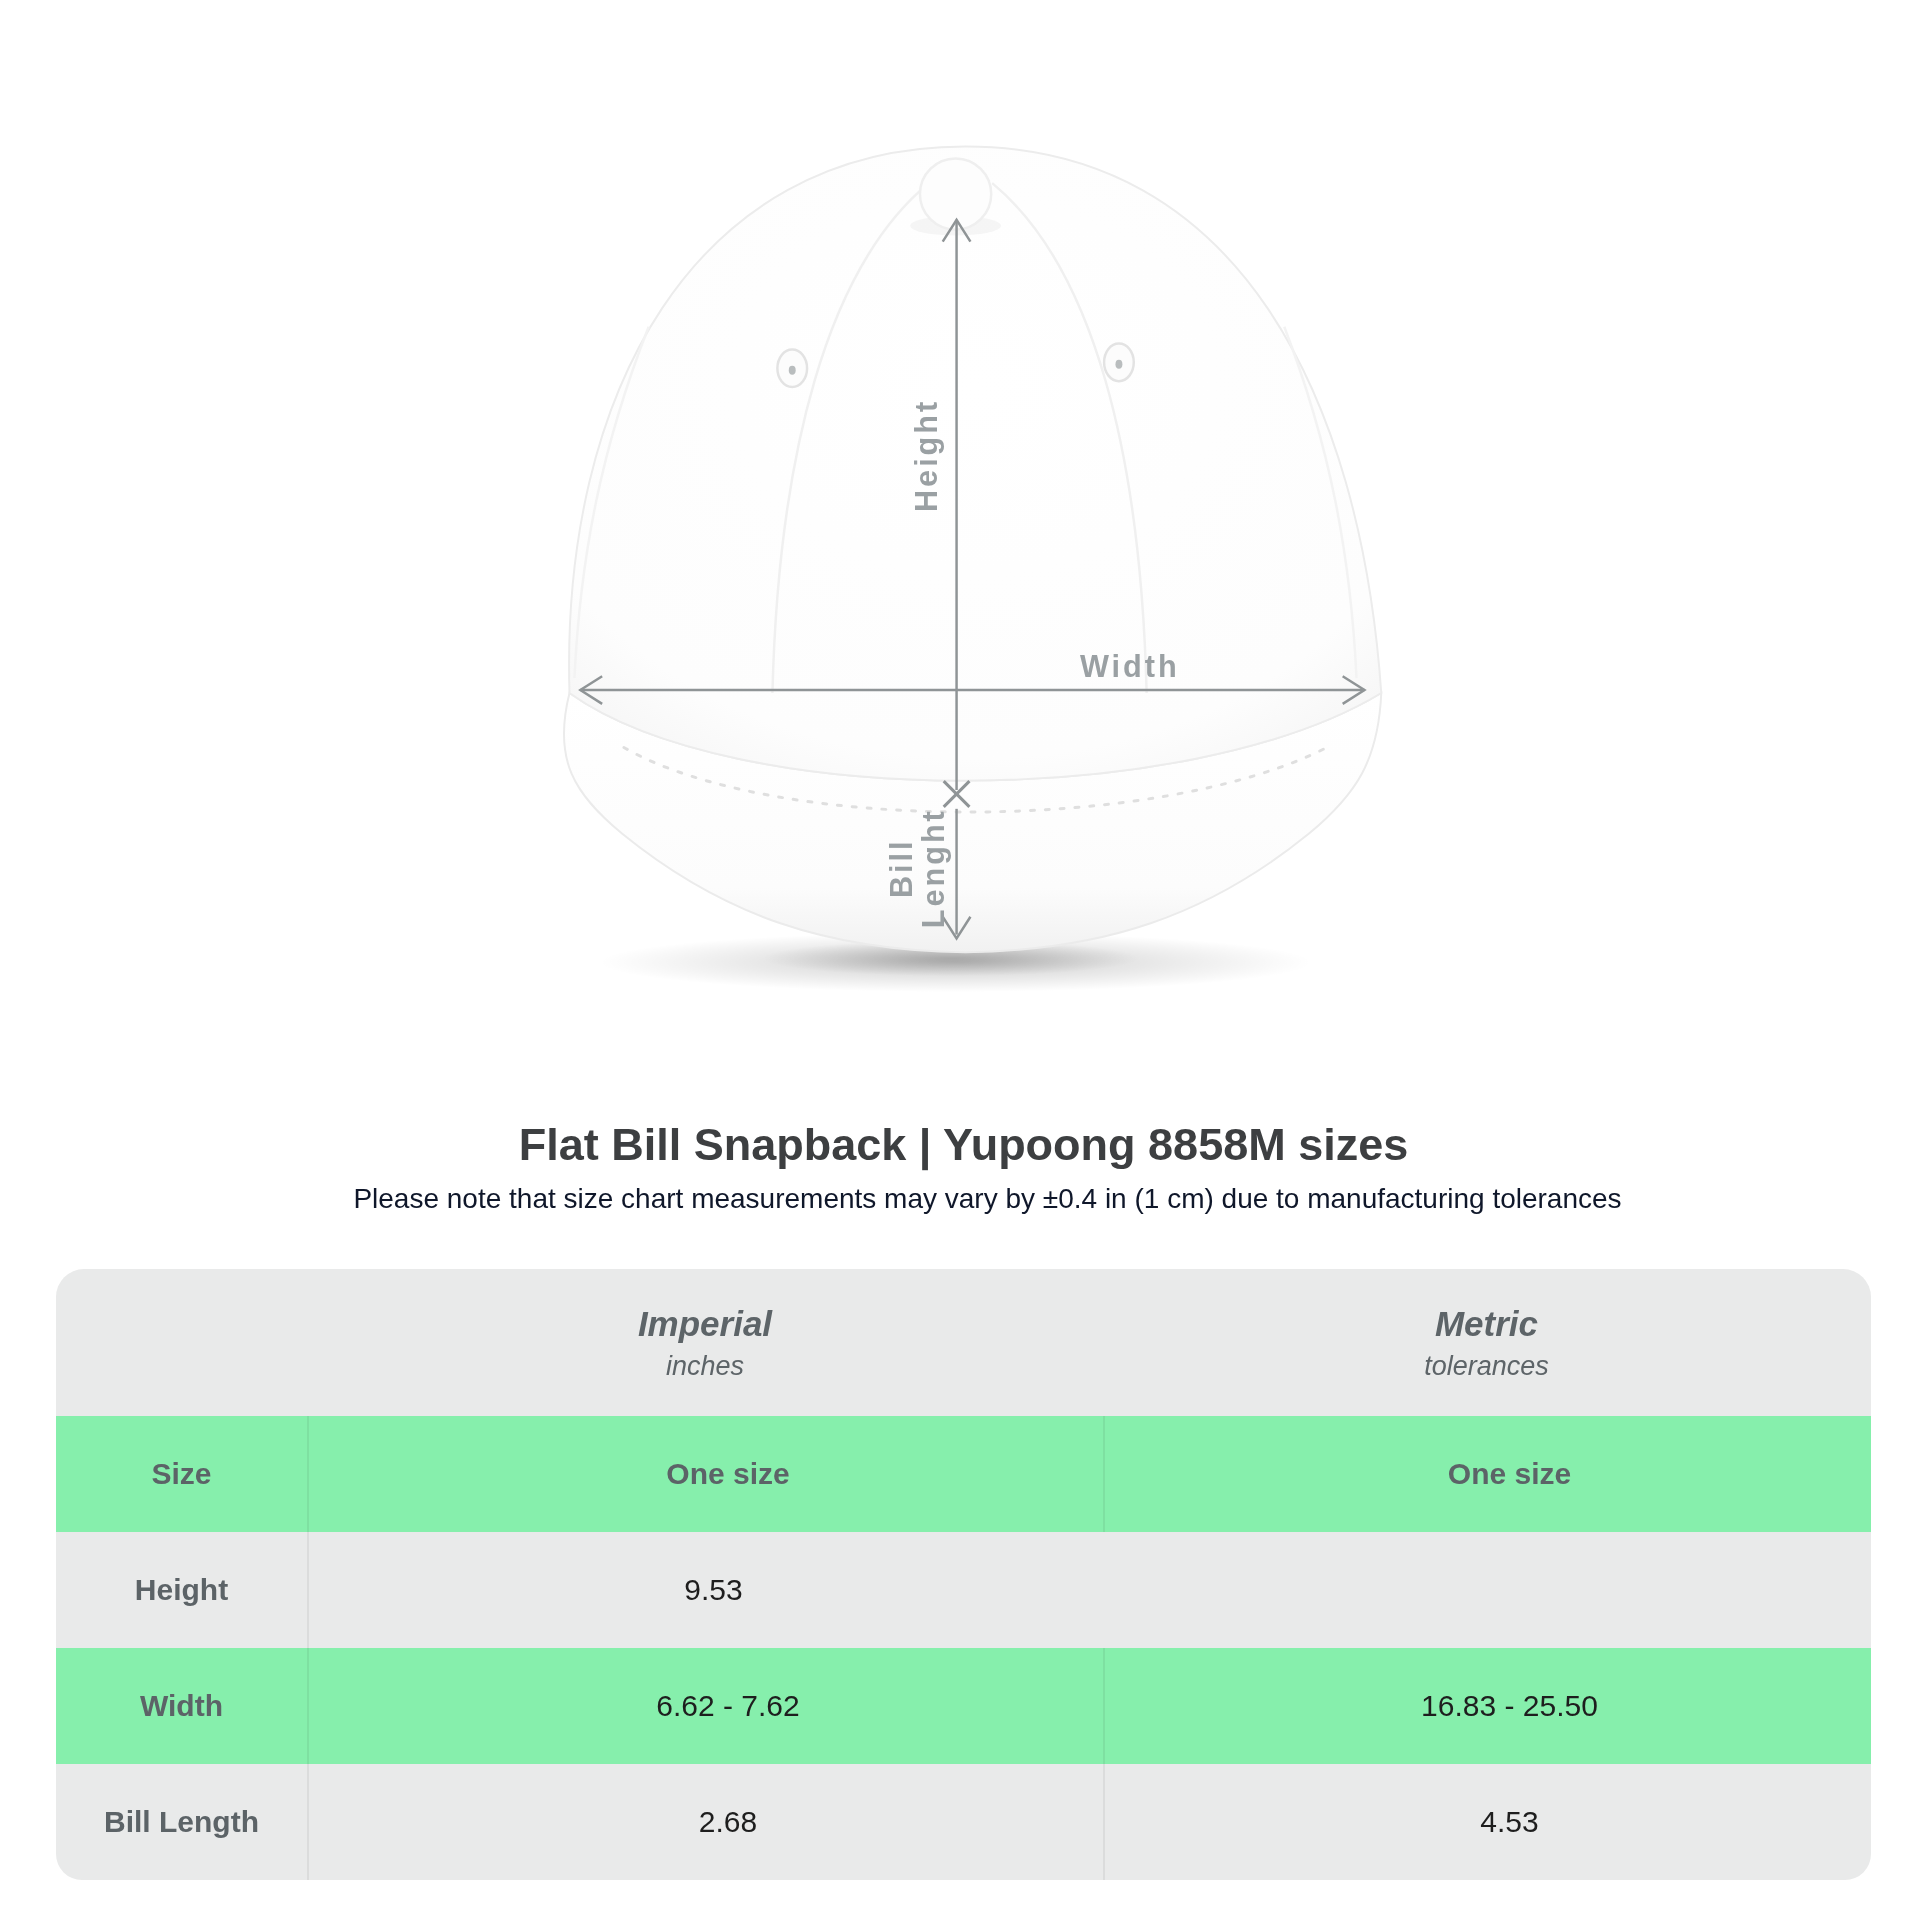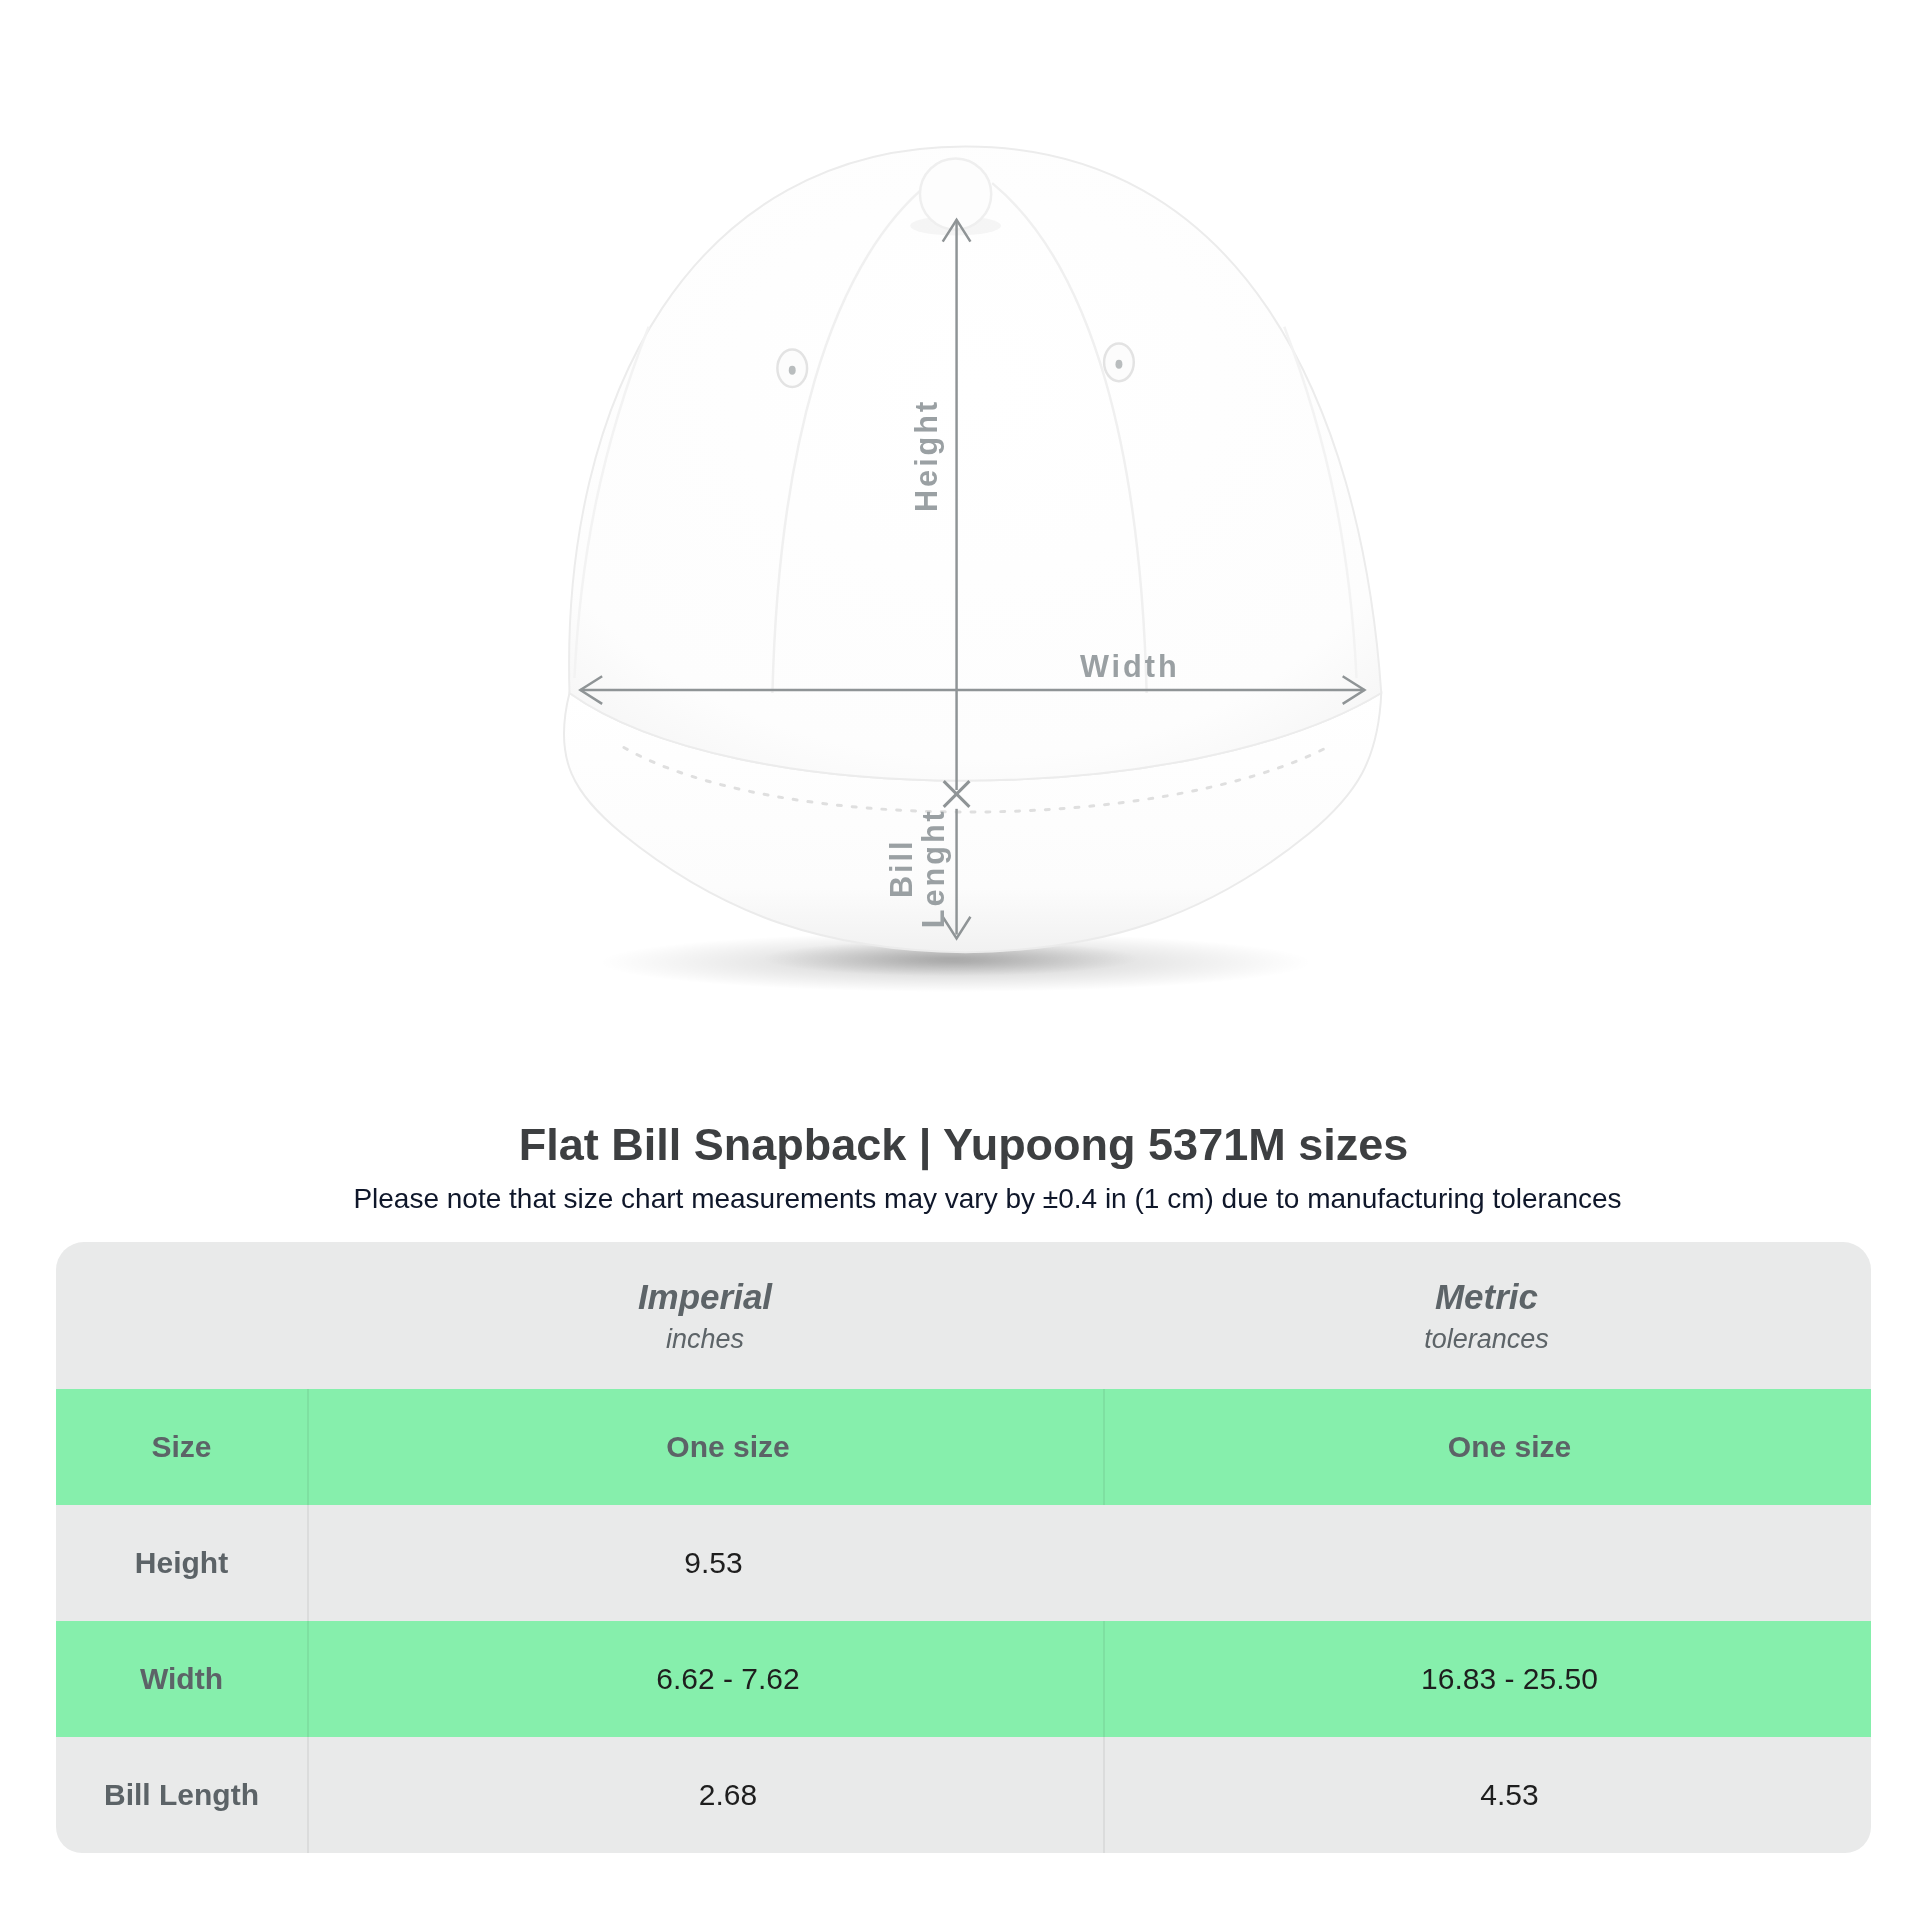--- a/index.html
+++ b/index.html
@@ -31,21 +31,21 @@
     letter-spacing:0px;
   }
   .page-subtitle{
     margin:12px 0 0 0;
     font-size:28px;
     color:#0f172a;
     padding-left:48px;
   }
   
   .size-table{
-    position:absolute;left:56px;top:1242px;width:1815px;
+    position:absolute;left:56px;top:1269px;width:1815px;
   }
   .thead{
     height:147px;
     background:#e9eaea;
     border-radius:28px 28px 0 0;
     display:flex;
     align-items:center;
   }
   .c1{width:251px;}
   .c2{width:796px;}
@@ -163,21 +163,21 @@
 
     <g fill="#9aa0a3">
       <text class="dim-label" transform="translate(946,460) rotate(-90)" text-anchor="middle">Height</text>
       <text class="dim-label" x="1141" y="684" text-anchor="middle">Width</text>
       <text class="dim-label" transform="translate(921,877) rotate(-90)" text-anchor="middle">Bill</text>
       <text class="dim-label" transform="translate(953,877) rotate(-90)" text-anchor="middle">Lenght</text>
     </g>
   </svg>
 
   <div class="title-block">
-    <h1 class="page-title">Flat Bill Snapback | Yupoong 5371M sizes</h1>
+    <h1 class="page-title">Flat Bill Snapback | Yupoong 8858M sizes</h1>
     <p class="page-subtitle">Please note that size chart measurements may vary by ±0.4 in (1 cm) due to manufacturing tolerances</p>
   </div>
 
   <div class="size-table">
 
     <div class="thead">
       <div class="th c1"></div>
       <div class="th c2">
         <div class="unit-title">Imperial</div>
         <div class="unit-sub">inches</div>

